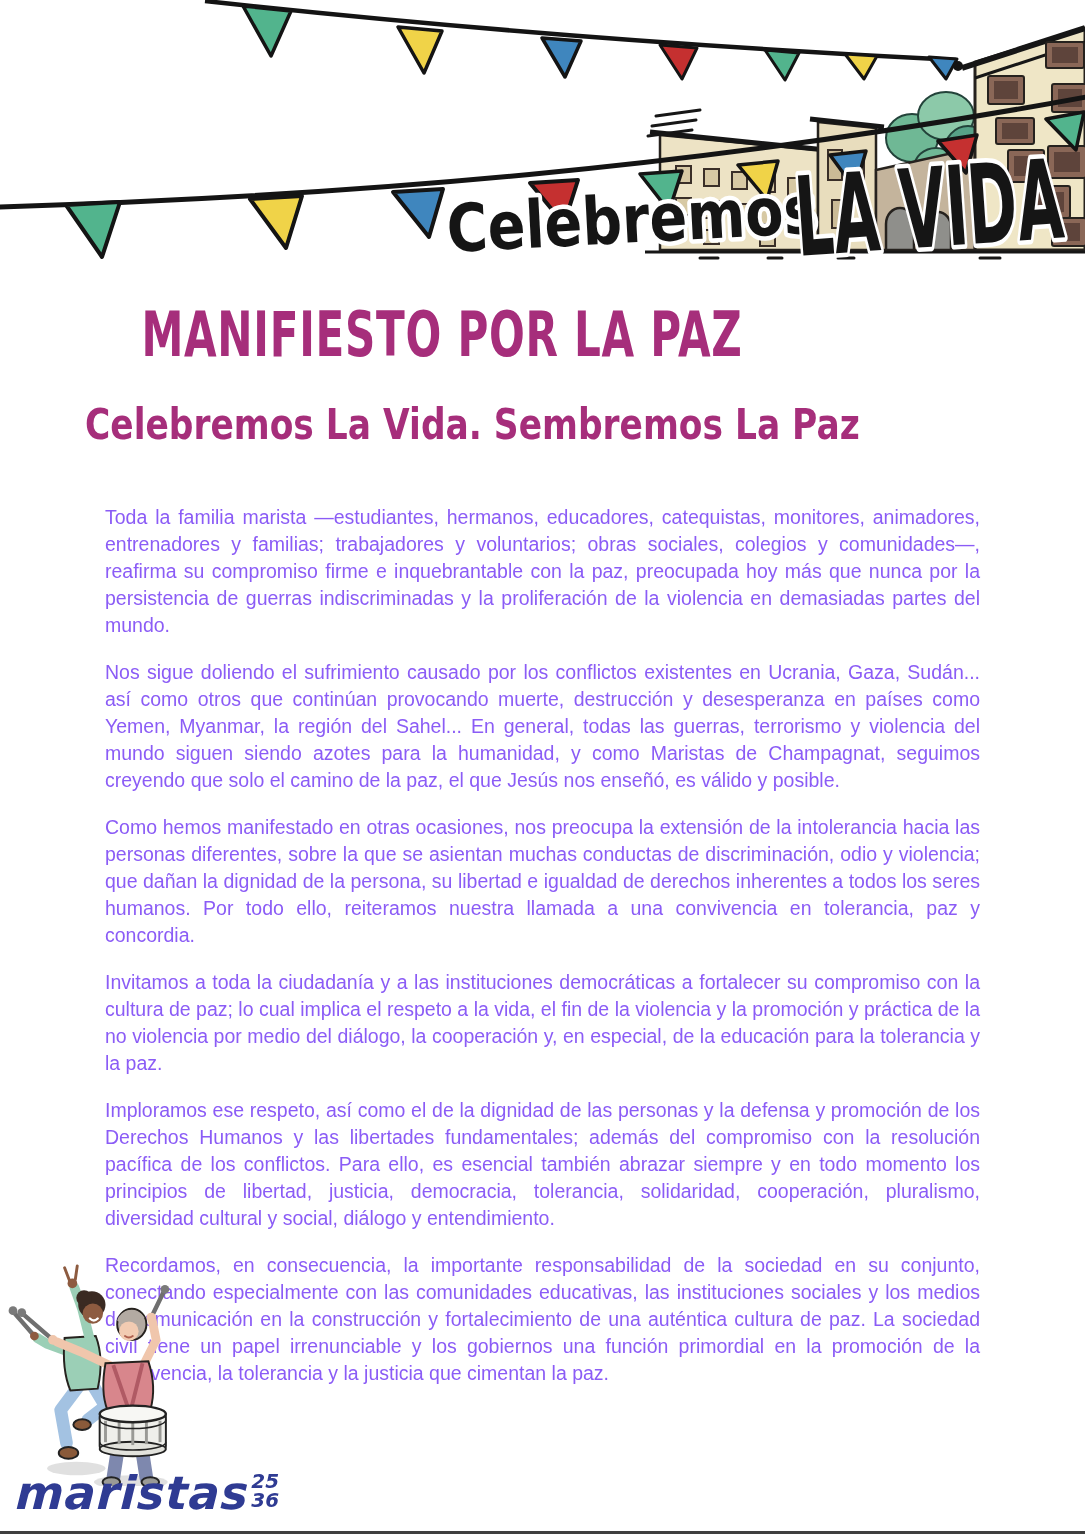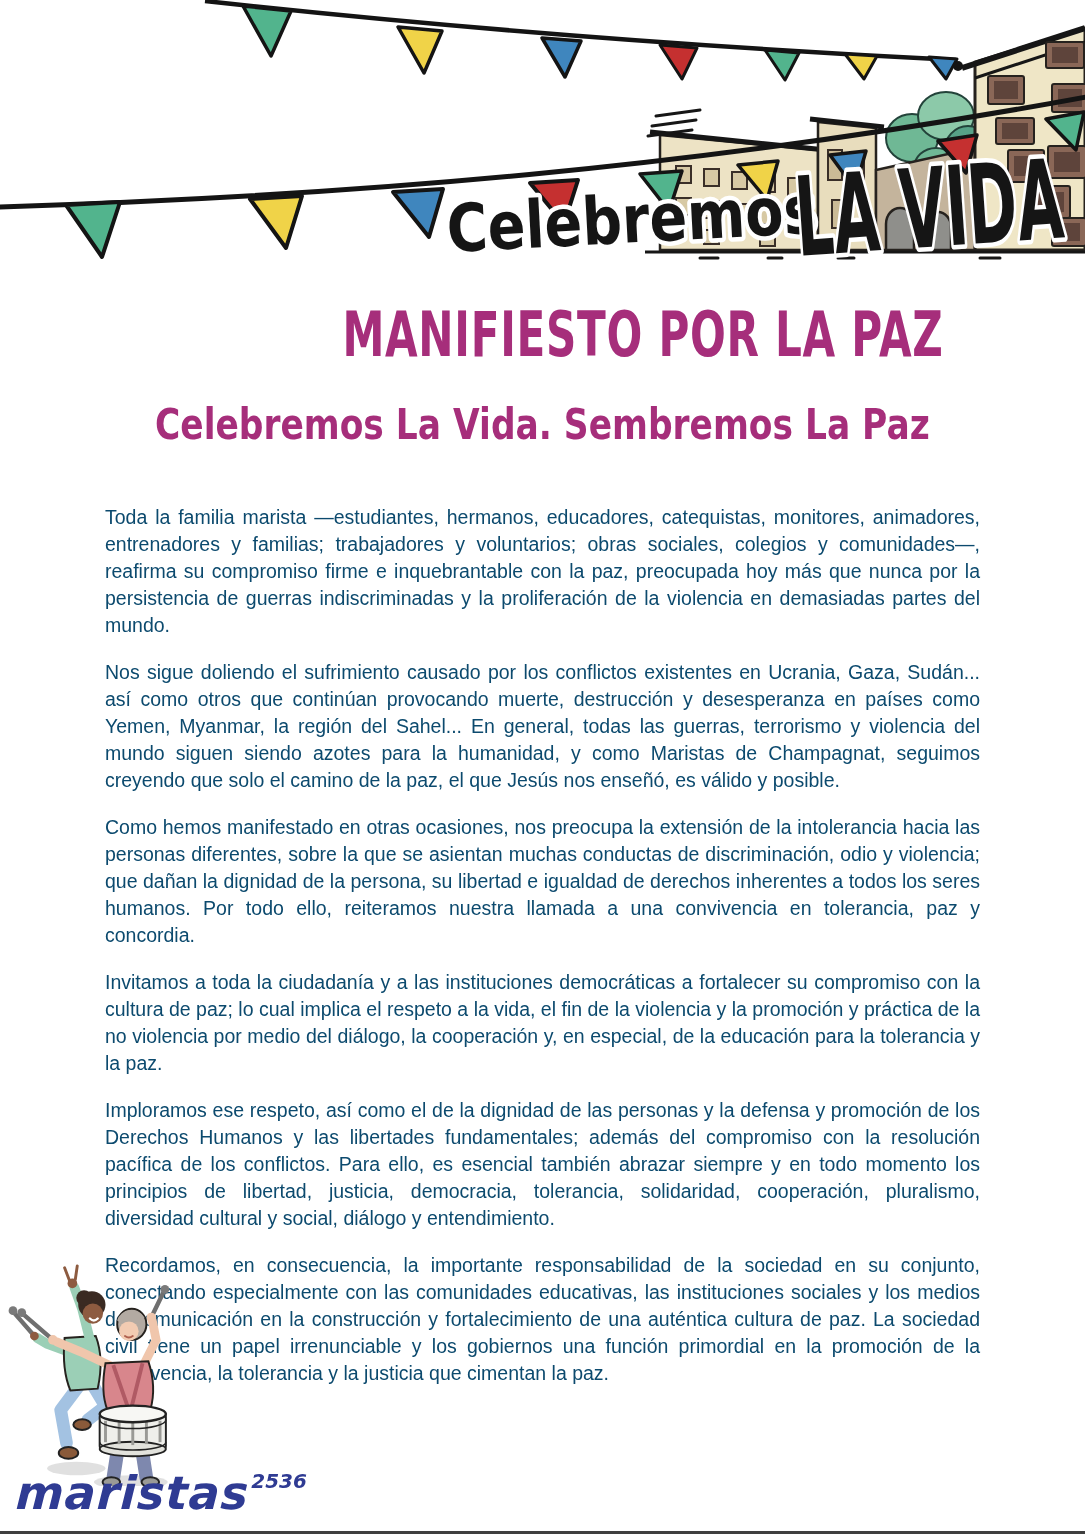--- a/index.html
+++ b/index.html
@@ -5,48 +5,48 @@
   html,body{margin:0;padding:0;background:#ffffff;}
   .page{
     position:relative;
     width:1085px;
     height:1536px;
     background:#ffffff;
     overflow:hidden;
     font-family:"Liberation Sans", sans-serif;
   }
   .header-svg{display:block;width:1085px;height:262px;}
-  .title-wrap{text-align:right;margin-top:42px;}
+  .title-wrap{text-align:left;margin-top:42px;}
   .page-title{
     display:inline-block;
     font-family:"DejaVu Sans", sans-serif;
     font-weight:700;
     font-size:62px;
     line-height:1;
     color:#A62E7B;
     white-space:nowrap;
     transform:scaleX(0.68);
     transform-origin:center;
     letter-spacing:1px;
   }
-  .subtitle-wrap{text-align:center;margin-top:38px;}
+  .subtitle-wrap{margin-top:38px;}
   .page-subtitle{
     display:inline-block;
     font-family:"DejaVu Sans", sans-serif;
     font-weight:700;
     font-size:42px;
     line-height:1;
     color:#A62E7B;
     white-space:nowrap;
     transform:scaleX(0.82);
     transform-origin:center;
   }
   .content{
     margin:58px 105px 0 105px;
-    color:#0c4a6e;
+    color:#8b5cf6;
     font-size:19.5px;
     line-height:27px;
     text-align:justify;
   }
   .content p{margin:0 0 20px 0;}
   .content p.indented{}
   .drummers{
     position:absolute;
     left:8px;
     top:1262px;
@@ -65,20 +65,21 @@
     font-family:"DejaVu Sans", sans-serif;
     font-weight:700;
     font-style:italic;
     font-size:46px;
     line-height:1;
     letter-spacing:1px;
     transform:skewX(-3deg);
   }
   .logo-years{
     display:flex;
+    flex-direction:column;
     font-family:"DejaVu Sans", sans-serif;
     font-weight:700;
     font-style:italic;
     font-size:20px;
     line-height:0.95;
     margin-left:2px;
     margin-top:2px;
   }
   .bottom-edge{
     position:absolute;

